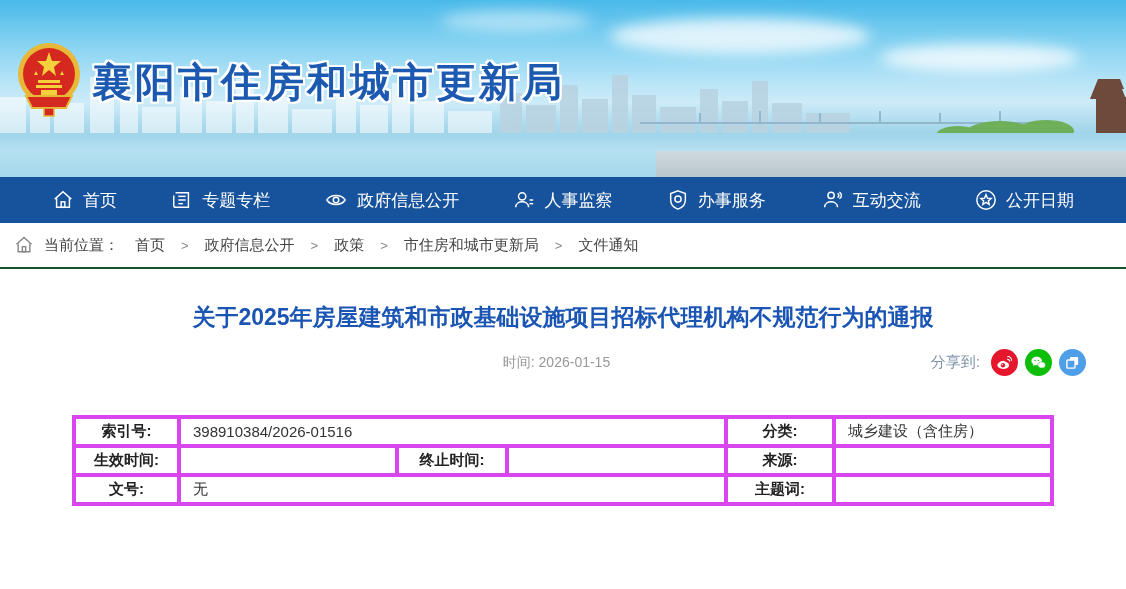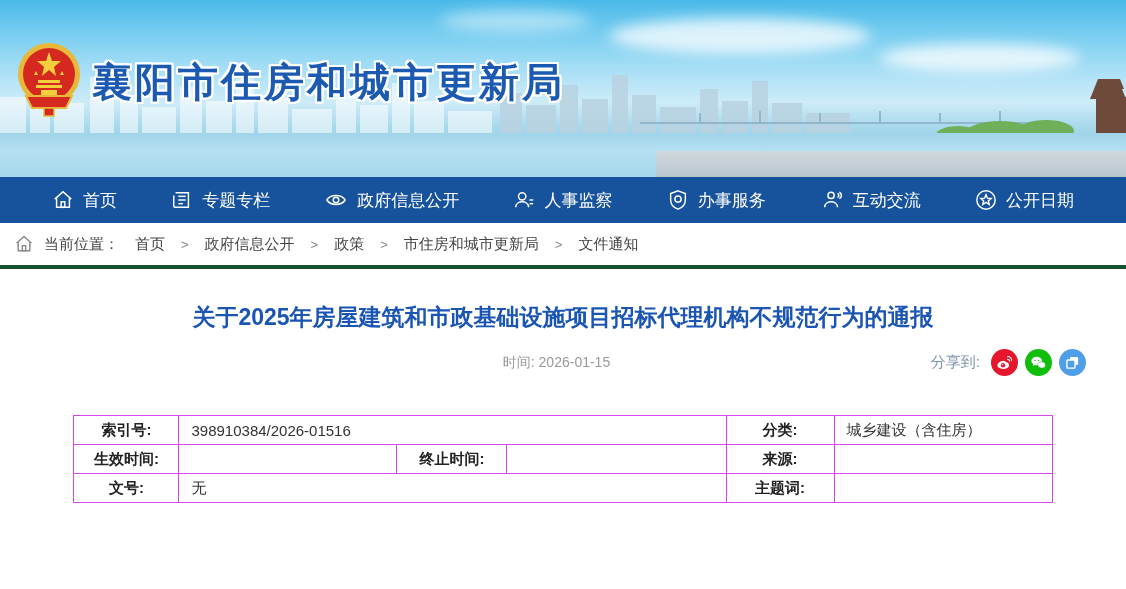--- a/index.html
+++ b/index.html
@@ -26,21 +26,21 @@
 
   
   .nav { width:1126px; height:46px; background:#17529c; display:flex; align-items:center;
     justify-content:space-between; padding:0 52px; }
   .nav-item { display:flex; align-items:center; gap:9px; color:#ffffff; font-size:17px;
     cursor:pointer; white-space:nowrap; }
   .nav-item svg { display:block; }
 
   
   .breadcrumb { width:1126px; height:46px; display:flex; align-items:center; gap:10px;
-    padding:0 14px; border-bottom:4px solid #14532d; font-size:15px; color:#555; }
+    padding:0 14px; border-bottom:2px solid #14532d; font-size:15px; color:#555; }
   .breadcrumb .crumb { color:#444; cursor:pointer; margin:0 6px; }
   .breadcrumb .sep { color:#888; font-size:13px; }
   .breadcrumb .prefix { color:#444; }
 
   
   .article-title { margin:33px auto 0; width:1000px; text-align:center; font-size:23px;
     font-weight:bold; color:#1b55b4; line-height:1.35; }
   .meta-row { position:relative; height:30px; margin-top:16px; }
   .meta-time { position:absolute; left:0; right:13px; text-align:center; top:5px;
     font-size:14px; color:#999; }
@@ -48,21 +48,21 @@
   .share-label { font-size:15px; color:#7e93aa; margin-right:4px; }
   .share-btn { width:27px; height:27px; border-radius:50%; display:flex; align-items:center;
     justify-content:center; cursor:pointer; }
   .share-weibo { background:#e6162d; }
   .share-wechat { background:#0fbe0a; }
   .share-copy { background:#4e9fe8; }
 
   
   .info-table { width:978px; margin:36px auto 0; border-collapse:collapse; table-layout:fixed;
     font-size:15px; color:#333; }
-  .info-table td { border:1px solid #d946ef; height:29px; padding:2px 12px; overflow:hidden;
+  .info-table td { border:4px solid #d946ef; height:29px; padding:2px 12px; overflow:hidden;
     white-space:nowrap; }
   .info-table td.lbl { text-align:center; font-weight:bold; color:#222; padding:2px 4px; }
 </style>
 </head>
 <body>
 
 <div class="banner">
   <div class="cloud c1"></div>
   <div class="cloud c2"></div>
   <div class="cloud c3"></div>

